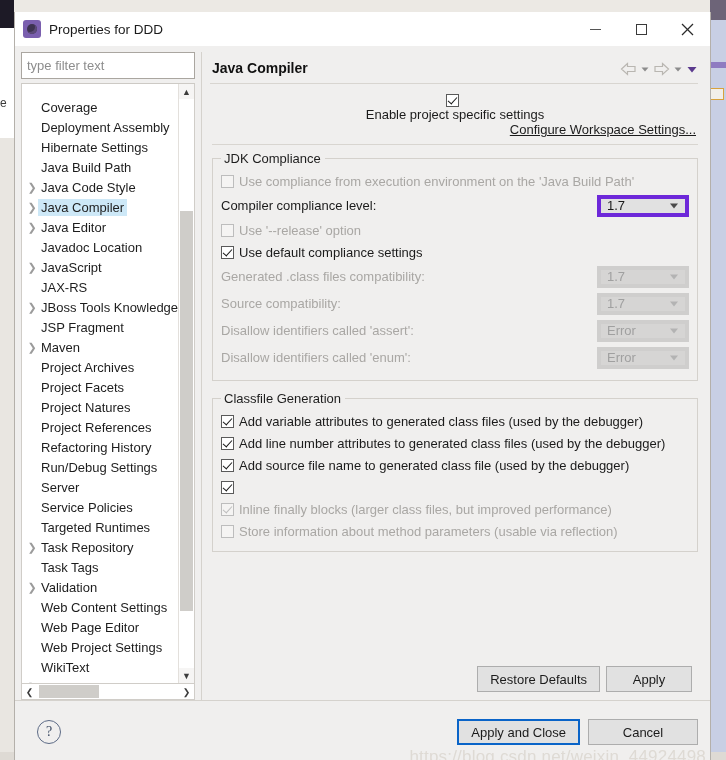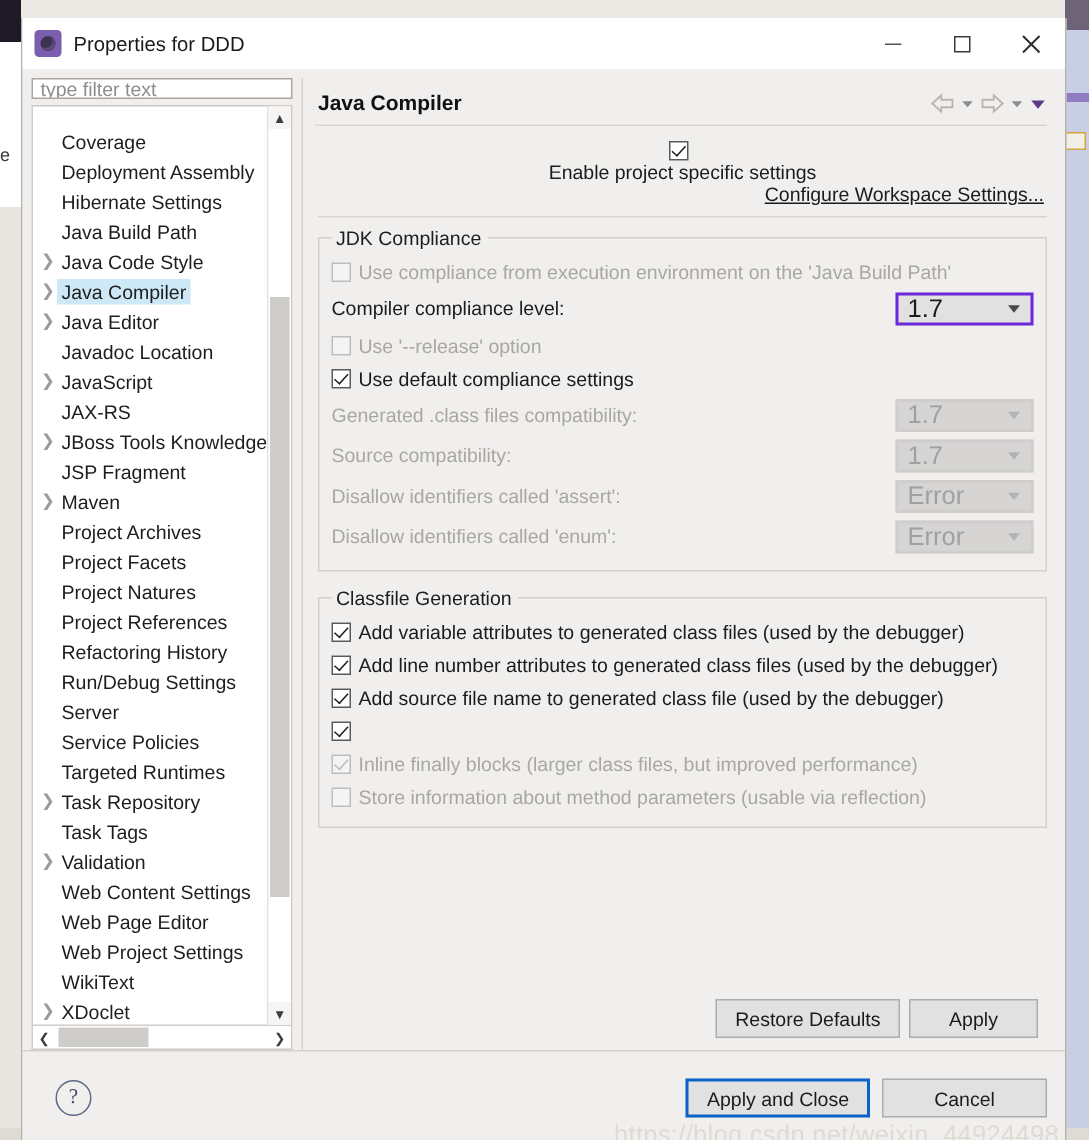--- a/index.html
+++ b/index.html
@@ -119,21 +119,21 @@
     padding: 6px 6px 0 6px;
     box-sizing: border-box;
   }
   .left-col {
     width: 174px;
     display: flex;
     flex-direction: column;
     flex: none;
   }
   .filter-box {
-    height: 14px;
+    height: 28px;
     border: 1px solid #aaa6a0;
     background: #ffffff;
     font-size: 13px;
     color: #8d8d8d;
     padding: 0 5px;
     box-sizing: border-box;
     line-height: 21px;
     font-family: "Liberation Sans", sans-serif;
     outline: none;
     width: 100%;
@@ -332,25 +332,25 @@
     padding-left: 0px;
     gap: 20px;
   }
   .fieldrow .flabel { font-size: 13px; color: #1b1b1b; font-family: "Liberation Sans", sans-serif; }
   .fieldrow .flabel.disabled { color: #a9a7a4; }
   .combo {
     margin-left: auto;
     width: 92px;
     height: 22px;
     background: #e1e1e1;
-    border: 2px solid #6d28d9;
+    border: 4px solid #6d28d9;
     box-sizing: border-box;
     display: flex;
     align-items: center;
-    font-size: 17px;
+    font-size: 13px;
     color: #1b1b1b;
     padding-left: 6px;
     font-family: "Liberation Sans", sans-serif;
     position: relative;
   }
   .combo .caret {
     position: absolute; right: 7px; top: 50%;
     transform: translateY(-50%);
     width: 0; height: 0;
     border-left: 4.5px solid transparent;

